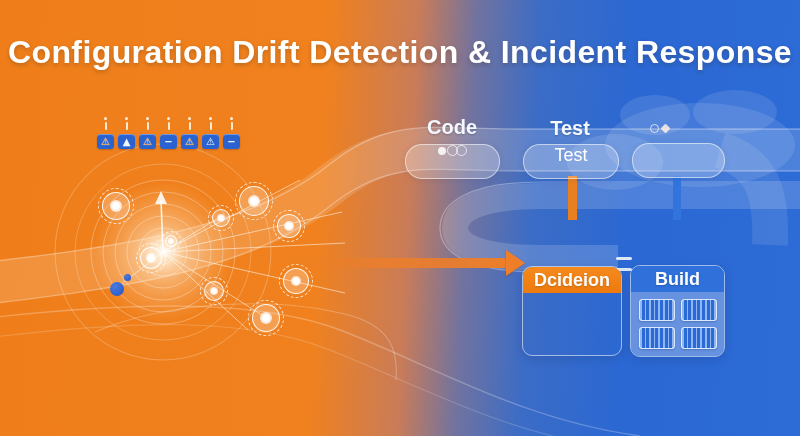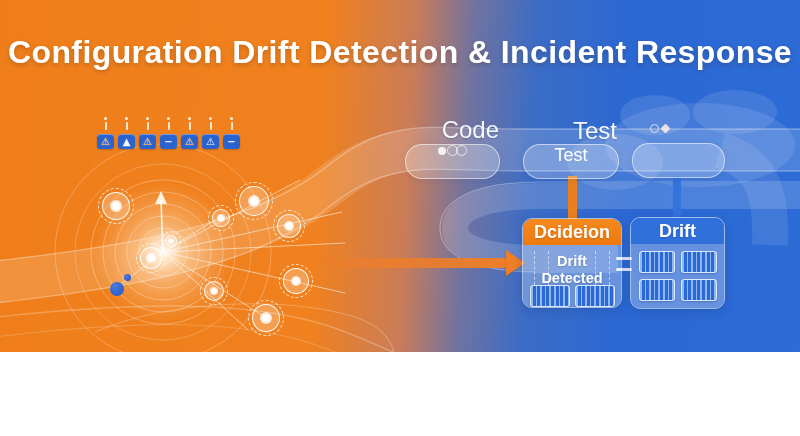--- a/index.html
+++ b/index.html
@@ -1,17 +1,17 @@
 <!DOCTYPE html>
 <html><head>
 <meta charset="utf-8">
 <style>
   html,body{margin:0;padding:0;}
   .canvas{
-    position:relative; width:800px; height:352px; overflow:hidden;
+    position:relative; width:800px; height:436px; overflow:hidden;
     font-family:"Liberation Sans","DejaVu Sans",sans-serif;
     background:linear-gradient(93deg,
       #ef7e1a 0%, #f0811e 40%, #c97c58 51%, #71739f 58%,
       #3b6cc6 66%, #2b68d3 78%, #2d6bd6 100%);
   }
   svg.art{position:absolute; left:0; top:0; z-index:1;}
   .title{
     position:absolute; left:0; right:0; top:34px; z-index:6; margin:0;
     text-align:center; color:#ffffff; font-size:32px; font-weight:bold;
     letter-spacing:.4px; text-shadow:0 2px 4px rgba(60,40,20,.28);
@@ -29,41 +29,41 @@
   }
   .sym{font-family:"DejaVu Sans",sans-serif; font-size:10px; line-height:15px;}
   .v-orange{color:#ffa83e; text-shadow:0 0 1px #fff;}
   .v-white{color:#f4f7fc; font-weight:bold;}
   
   .node{position:absolute; z-index:2; border:1.5px dashed rgba(255,255,255,.78); border-radius:50%;}
   .n-in{position:absolute; inset:3px; border:1.8px solid rgba(255,255,255,.92); border-radius:50%; background:rgba(255,236,218,.28);}
   .n-core{position:absolute; inset:33%; border-radius:50%; background:radial-gradient(circle,#fff 35%, rgba(255,255,255,.35) 100%);}
   .bdot{position:absolute; border-radius:50%; z-index:2; background:radial-gradient(circle at 35% 30%, #4a7be0, #2453c2);}
   
-  .stage-label{position:absolute; z-index:5; width:94px; text-align:right; color:#f4f8ff; font-size:24px; font-weight:400; text-shadow:0 1px 2px rgba(0,0,0,.2);}
+  .stage-label{position:absolute; z-index:5; width:94px; text-align:center; color:#f4f8ff; font-size:20px; font-weight:700; text-shadow:0 1px 2px rgba(0,0,0,.2);}
   .pill{
     position:absolute; z-index:4; height:33px; border-radius:17px;
     background:rgba(255,255,255,.22); border:1.5px solid rgba(255,255,255,.55);
     display:flex; align-items:flex-start; justify-content:center;
     color:#ffffff; font-size:18px; box-shadow:0 1px 6px rgba(30,50,100,.10);
   }
   .commit-dots{display:flex; align-items:center; gap:1px;}
   .commit-dots .c1{width:8px;height:8px;border-radius:50%;background:rgba(255,255,255,.85);}
   .commit-dots .c2,.commit-dots .c3{width:9px;height:9px;border-radius:50%;border:1.6px solid rgba(255,255,255,.7);}
   .commit-dots .c3{margin-left:-3px;}
   .mini-dots{position:absolute; z-index:4; display:flex; align-items:center; gap:3px;}
   .mini-dots .ring{width:7px;height:7px;border-radius:50%;border:1.5px solid rgba(255,245,235,.75);}
   .mini-dots .diamond{width:7px;height:7px;background:rgba(255,240,228,.85);transform:rotate(45deg);border-radius:1px;}
   
   .conn{position:absolute; z-index:3;}
   .conn-orange{left:568px; top:176px; width:9px; height:44px; background:#e8801f;}
   .conn-blue{left:673px; top:176px; width:8px; height:44px; background:#3273de;}
   
   .card{position:absolute; z-index:5; border-radius:10px; overflow:hidden;
-        border:1.5px solid rgba(255,255,255,.55); box-shadow:0 3px 10px rgba(20,40,90,.18);}
+        border:1.5px solid rgba(255,255,255,.55); box-shadow:0 3px 10px rgba(20,40,90,.18);margin-top:48px;}
   .card-head{height:26px; display:flex; align-items:center; justify-content:center;
              color:#fff; font-size:18px; font-weight:bold; text-shadow:0 1px 2px rgba(0,0,0,.18);}
   .head-orange{background:linear-gradient(180deg,#f58a1d,#ee7a0e);}
   .head-blue{background:#2f70da; font-weight:600;}
   .card-body{position:relative; height:calc(100% - 26px); background:rgba(255,255,255,.28);}
   .status-text{position:absolute; left:0; right:0; top:8px; text-align:center;
                color:#ffffff; font-size:14.5px; font-weight:600; line-height:17px;
                padding:0 18px; text-shadow:0 1px 2px rgba(0,0,0,.2);}
   .dashline{position:absolute; top:6px; height:34px; width:0; border-left:1.5px dashed rgba(255,255,255,.55);}
   .cbox{
@@ -281,33 +281,24 @@
     <i class="head"></i>
   </div>
 
   <div class="link-bars">
       <i></i>
       <i></i>
     </div>
 
   <div class="card" style="left:522px;top:218px;width:98px;height:88px">
     <div class="card-head head-orange">Dcideion</div>
-    <div class="card-body">
-      <i class="dashline" style="left:11px"></i>
-      <i class="dashline" style="left:25px"></i>
-      <i class="dashline" style="left:72px"></i>
-      <i class="dashline" style="left:86px"></i>
-      <div class="status-text">Drift Detected</div>
-      <i class="cbox" style="left:7px;top:40px"></i>
-      <i class="cbox" style="left:52px;top:40px"></i>
-    </div>
   </div>
 
   <div class="card" style="left:630px;top:217px;width:93px;height:90px">
-    <div class="card-head head-blue">Drift</div>
+    <div class="card-head head-blue">Build</div>
     <div class="card-body">
       <i class="cbox sm" style="left:8px;top:7px"></i>
       <i class="cbox sm" style="left:50px;top:7px"></i>
       <i class="cbox sm" style="left:8px;top:35px"></i>
       <i class="cbox sm" style="left:50px;top:35px"></i>
     </div>
   </div>
 
 </div>
 

